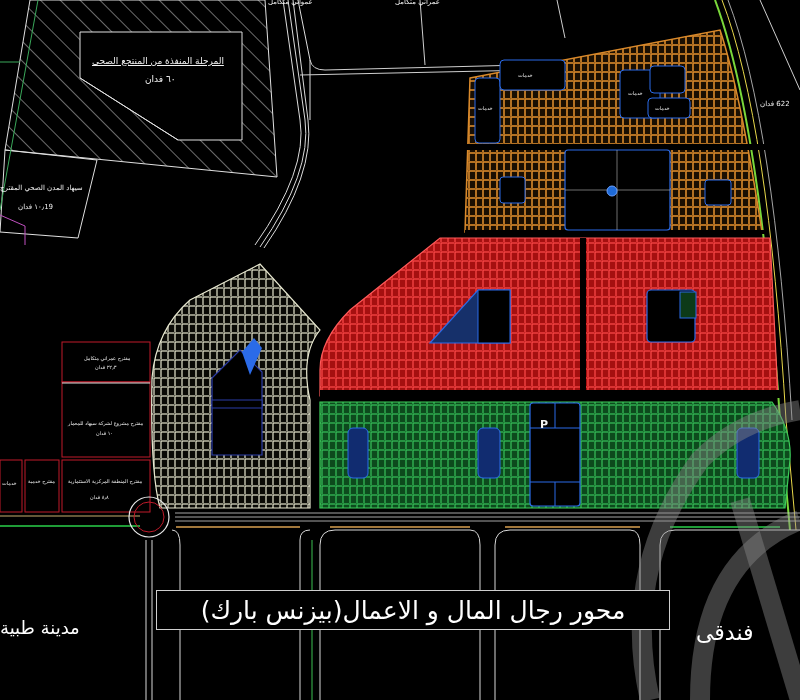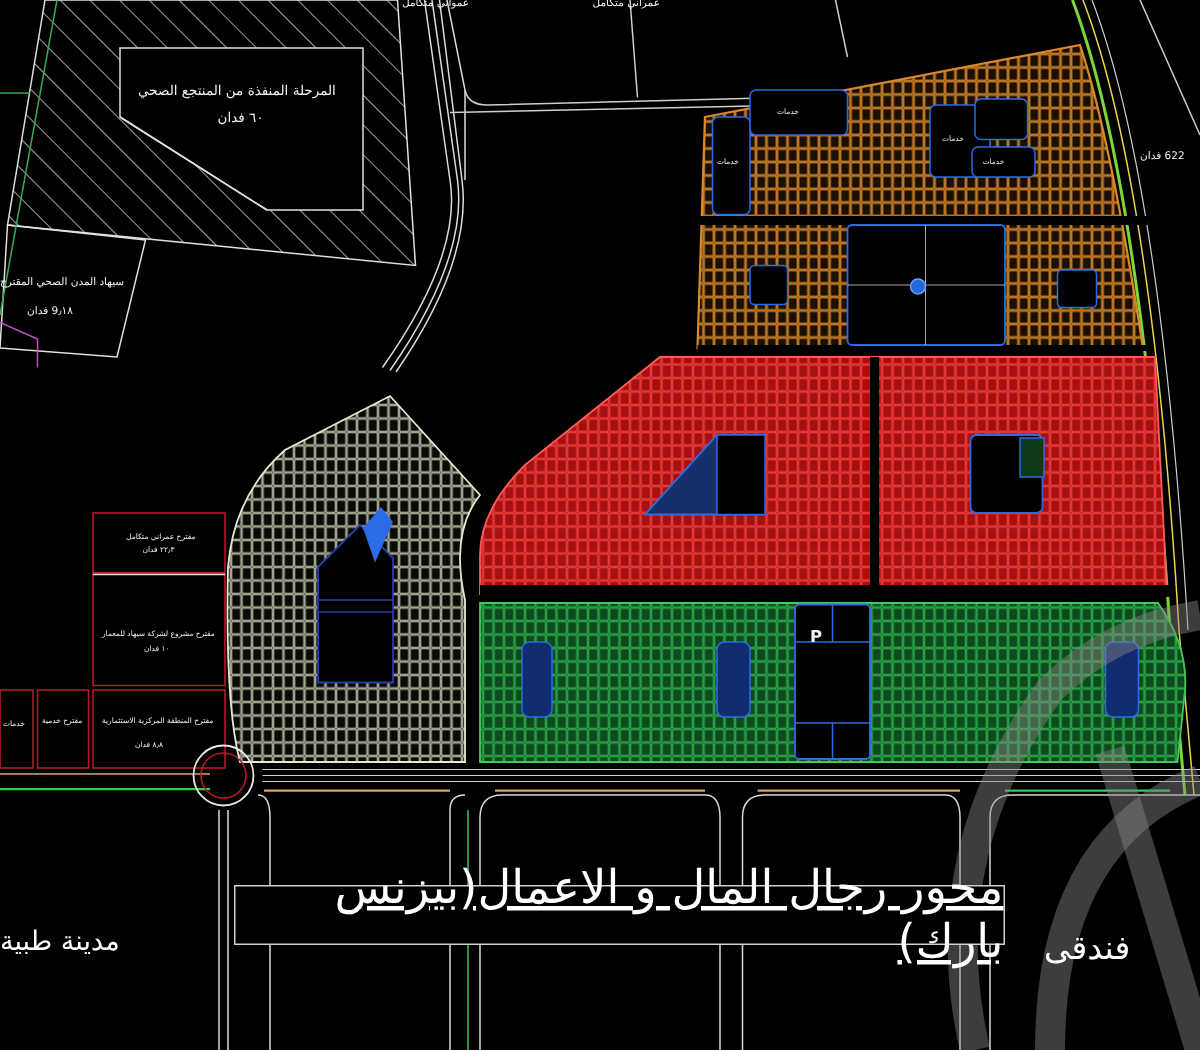--- a/index.html
+++ b/index.html
@@ -2,21 +2,21 @@
 <html><head>
 <meta charset="utf-8">
 <style>
   html,body{margin:0;padding:0;background:#000;}
   body{width:800px;height:700px;overflow:hidden;position:relative;font-family:"DejaVu Sans",sans-serif;}
   #map{position:absolute;left:0;top:0;width:800px;height:700px;}
   .lbl{position:absolute;color:#f2f2f2;font-family:"DejaVu Sans",sans-serif;direction:rtl;white-space:nowrap;}
   .small{font-size:7px;}
   .tiny{font-size:5px;color:#eee;}
   .axis-box{position:absolute;left:156px;top:590px;width:512px;height:38px;border:1px solid #cfcfcf;background:#000;display:flex;align-items:center;justify-content:center;}
-  .axis-text{font-size:31px;color:#fff;direction:rtl;letter-spacing:1px;text-decoration:underline;}
+  .axis-text{font-size:25px;color:#fff;direction:rtl;letter-spacing:1px;}
   .city{position:absolute;left:0;top:617px;font-size:18px;color:#fff;direction:rtl;}
   .hotel{position:absolute;left:696px;top:620px;font-size:22px;color:#fff;direction:rtl;}
 </style>
 </head>
 <body>
 
 <svg id="map" viewBox="0 0 800 700" xmlns="http://www.w3.org/2000/svg">
   <defs>
     <pattern id="hatch" width="14" height="14" patternUnits="userSpaceOnUse" patternTransform="rotate(-45)">
       <line x1="0" y1="0" x2="0" y2="14" stroke="#d8d8d8" stroke-width="1"></line>
@@ -156,25 +156,25 @@
   <g fill="none" stroke="#888" stroke-opacity="0.45" stroke-width="20">
     <path d="M650,700 Q620,570 700,460 Q740,420 800,410"></path>
     <path d="M700,700 Q700,560 800,520"></path>
     <path d="M740,500 L800,700"></path>
   </g>
 </svg>
 
 <div class="lbl small" style="left:268px;top:-2px;">عمواني متكامل</div>
 <div class="lbl small" style="left:395px;top:-2px;">عمراني متكامل</div>
 
-<div class="lbl small" style="left:92px;top:56px;font-size:9px;">المرحلة المنفذة من المنتجع الصحي</div>
+<div class="lbl small" style="left:92px;top:56px;font-size:9px;text-decoration:underline;">المرحلة المنفذة من المنتجع الصحي</div>
 <div class="lbl small" style="left:145px;top:74px;font-size:9px;">٦٠ فدان</div>
 
 <div class="lbl small" style="left:0px;top:184px;">سيهاد المدن الصحي المقترح</div>
-<div class="lbl small" style="left:18px;top:203px;">9٫١٨ فدان</div>
+<div class="lbl small" style="left:18px;top:203px;">١٠٫19 فدان</div>
 
 <div class="lbl small" style="left:760px;top:100px;">622 فدان</div>
 
 <div class="lbl tiny" style="left:84px;top:355px;">مقترح عمراني متكامل</div>
 <div class="lbl tiny" style="left:95px;top:364px;">٢٢٫٣ فدان</div>
 <div class="lbl tiny" style="left:68px;top:420px;">مقترح مشروع لشركة سيهاد للمعمار</div>
 <div class="lbl tiny" style="left:96px;top:430px;">١٠ فدان</div>
 <div class="lbl tiny" style="left:68px;top:478px;">مقترح المنطقة المركزية الاستثمارية</div>
 <div class="lbl tiny" style="left:90px;top:494px;">٨٫٨ فدان</div>
 <div class="lbl tiny" style="left:28px;top:478px;">مقترح خدمية</div>

